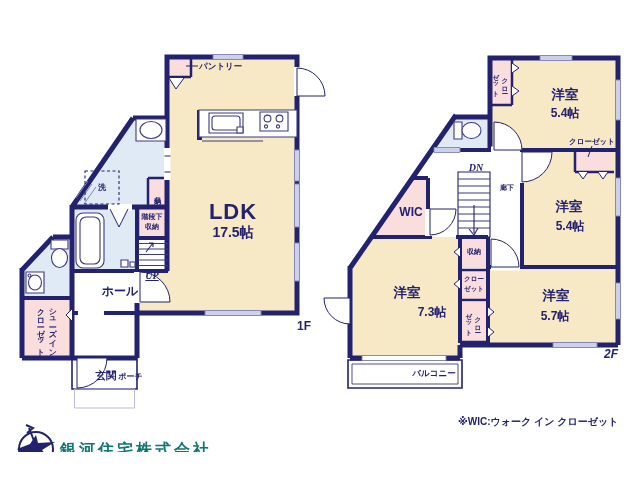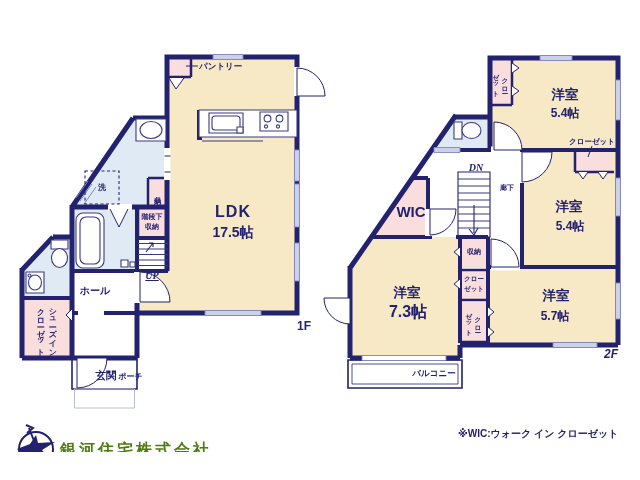--- a/index.html
+++ b/index.html
@@ -4,21 +4,21 @@
 <style>
   html,body{margin:0;padding:0;}
   body{background:#ffffff;font-family:"Liberation Sans","DejaVu Sans",sans-serif;}
   #canvas{position:relative;width:640px;height:452px;background:#ffffff;overflow:hidden;}
   #plan-svg{position:absolute;left:0;top:0;}
   .lbl{position:absolute;color:#22226f;font-weight:700;white-space:nowrap;
        transform:translate(-50%,-50%);text-align:center;line-height:1.2;}
   .lbl.left{transform:translate(0,-50%);text-align:left;}
   .vtext{writing-mode:vertical-rl;text-orientation:upright;letter-spacing:1px;}
   .it{font-style:italic;font-family:"Liberation Serif","DejaVu Serif",serif;}
-  .company{color:#4d7c0f;font-weight:700;letter-spacing:3px;}
+  .company{color:#0f766e;font-weight:700;letter-spacing:3px;}
   .note{color:#22226f;font-weight:700;}
   svg *{vector-effect:non-scaling-stroke;}
 </style>
 </head>
 <body>
 
 <div id="canvas">
 
 <svg id="plan-svg" width="640" height="480" viewBox="0 0 640 480">
 
@@ -184,57 +184,57 @@
     </g>
   </g>
 
   <g stroke="#22226f" stroke-width="1" fill="none">
     <path d="M186,66 H198"></path>
     <path d="M592,146 L588,157"></path>
   </g>
 </svg>
 
 <div class="lbl left" style="left:199px;top:66px;font-size:8.5px;">パントリー</div>
-<div class="lbl" style="left:233px;top:212px;font-size:16px;letter-spacing:1px;">LDK</div>
+<div class="lbl" style="left:233px;top:212px;font-size:22px;letter-spacing:1px;">LDK</div>
 <div class="lbl" style="left:233px;top:232px;font-size:14px;">17.5帖</div>
 <div class="lbl" style="left:102px;top:188px;font-size:8px;">洗</div>
 <div class="lbl vtext" style="left:157px;top:192px;font-size:7px;transform:translate(-50%,-50%);">収納</div>
 <div class="lbl" style="left:152px;top:217px;font-size:7px;">階段下</div>
 <div class="lbl" style="left:152px;top:227px;font-size:7px;">収納</div>
 <div class="lbl it" style="left:152px;top:276px;font-size:10px;text-decoration:underline;">UP</div>
-<div class="lbl" style="left:95px;top:291px;font-size:10px;">ホール</div>
+<div class="lbl" style="left:120px;top:291px;font-size:12px;">ホール</div>
 <div class="lbl" style="left:106px;top:335px;font-size:10.5px;margin-top:40px;">玄関</div>
 <div class="lbl vtext" style="left:52px;top:328px;font-size:8px;transform:translate(-50%,-50%);">シューズイン</div>
 <div class="lbl vtext" style="left:40px;top:328px;font-size:8px;transform:translate(-50%,-50%);">クローゼット</div>
 <div class="lbl" style="left:119px;top:377px;font-size:8px;padding-left:23px;">ポーチ</div>
 <div class="lbl" style="left:304px;top:326px;font-size:12px;">1F</div>
 
 <div class="lbl vtext" style="left:505px;top:82px;font-size:6.5px;transform:translate(-50%,-50%);">クロー</div>
 <div class="lbl vtext" style="left:496px;top:82px;font-size:6.5px;transform:translate(-50%,-50%);">ゼット</div>
 <div class="lbl" style="left:565px;top:95px;font-size:13.5px;">洋室</div>
 <div class="lbl" style="left:565px;top:113px;font-size:12px;">5.4帖</div>
 <div class="lbl" style="left:592px;top:141px;font-size:7.5px;">クローゼット</div>
 <div class="lbl it" style="left:476px;top:168px;font-size:10px;">DN</div>
 <div class="lbl" style="left:507px;top:188px;font-size:7px;">廊下</div>
-<div class="lbl" style="left:411px;top:212px;font-size:15px;font-weight:600;">WIC</div>
+<div class="lbl" style="left:411px;top:212px;font-size:12px;font-weight:600;">WIC</div>
 <div class="lbl" style="left:569px;top:207px;font-size:13.5px;">洋室</div>
 <div class="lbl" style="left:570px;top:226px;font-size:12px;">5.4帖</div>
 <div class="lbl" style="left:474px;top:252px;font-size:7px;">収納</div>
 <div class="lbl" style="left:474px;top:279px;font-size:6.5px;">クロー</div>
 <div class="lbl" style="left:474px;top:289px;font-size:6.5px;">ゼット</div>
 <div class="lbl vtext" style="left:478px;top:321px;font-size:6.5px;transform:translate(-50%,-50%);">クロー</div>
 <div class="lbl vtext" style="left:469px;top:321px;font-size:6.5px;transform:translate(-50%,-50%);">ゼット</div>
 <div class="lbl" style="left:407px;top:293px;font-size:13.5px;">洋室</div>
-<div class="lbl" style="left:408px;top:312px;font-size:16px;">7.3帖</div>
+<div class="lbl" style="left:432px;top:312px;font-size:12px;">7.3帖</div>
 <div class="lbl" style="left:556px;top:296px;font-size:13.5px;">洋室</div>
 <div class="lbl" style="left:555px;top:316px;font-size:12px;">5.7帖</div>
 <div class="lbl" style="left:406px;top:373px;font-size:8.5px;margin-left:28px;">バルコニー</div>
 <div class="lbl" style="left:611px;top:354px;font-size:12px;font-style:italic;">2F</div>
 
-<div class="lbl left note" style="left:458px;top:434px;font-size:10px;">※WIC:ウォーク イン クローゼット</div>
+<div class="lbl left note" style="left:458px;top:422px;font-size:10px;">※WIC:ウォーク イン クローゼット</div>
 
 <svg width="46" height="48" style="position:absolute;left:13px;top:422px;" viewBox="0 0 46 48">
   <circle cx="23" cy="27" r="17" fill="none" stroke="#22226f" stroke-width="2"></circle>
   <path d="M4,27 L17,22 L23,13 L25,21 L42,20 L29,28 L34,34 L22,30 L11,33 Z" fill="#22226f"></path>
   <path d="M23,24 L16,6 M13,3 L20,6 L14,11" fill="none" stroke="#22226f" stroke-width="2"></path>
 </svg>
 <div class="lbl left company" style="left:60px;top:450px;font-size:16px;">銀河住宅株式会社</div>
 
 </div>
 

